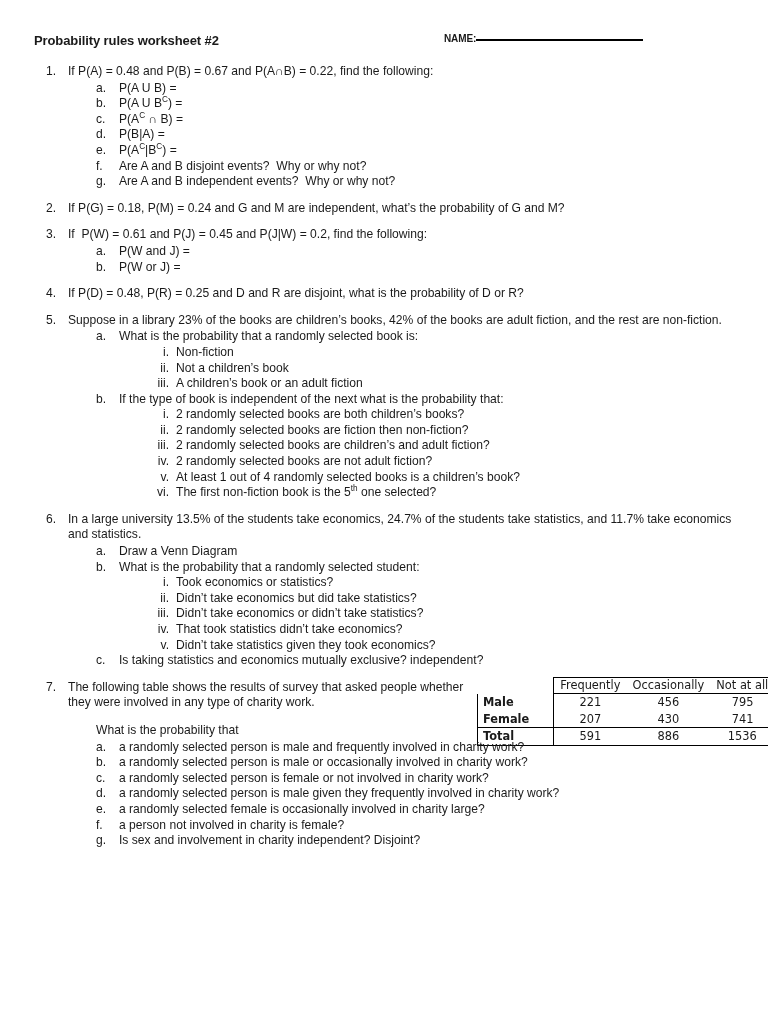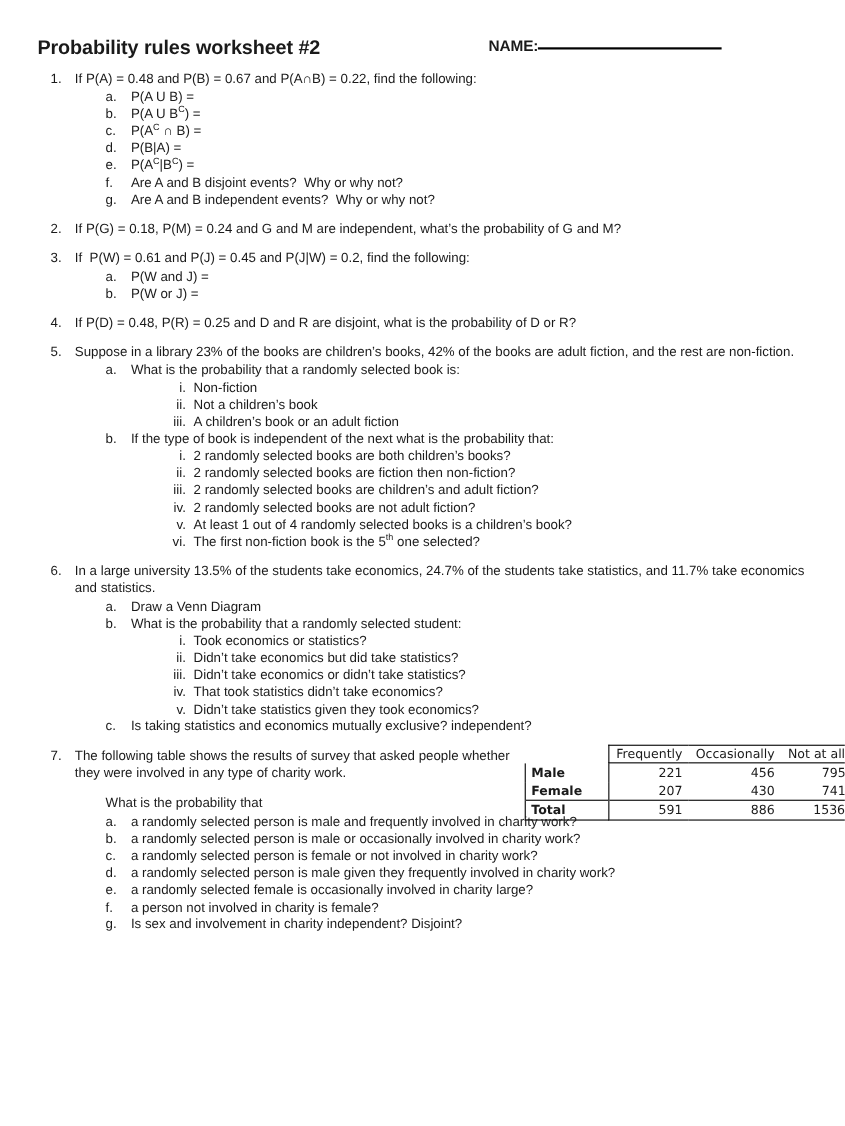--- a/index.html
+++ b/index.html
@@ -26,34 +26,34 @@
   
   .header {
     position: absolute;
     left: 34px;
     top: 33px;
     right: 30px;
     display: flex;
     align-items: baseline;
   }
   .doc-title {
-    font-size: 18px;
+    font-size: 13px;
     font-weight: bold;
     letter-spacing: -0.1px;
     white-space: nowrap;
   }
   .name-block {
     position: absolute;
     left: 410px;
     top: 0;
     display: flex;
     align-items: baseline;
   }
   .name-label {
-    font-size: 14px;
+    font-size: 10px;
     font-weight: bold;
     letter-spacing: -0.1px;
   }
   .name-rule {
     display: inline-block;
     width: 167px;
     border-bottom: 2.2px solid #000;
     margin-left: 0px;
     position: relative;
     top: -1px;
@@ -182,21 +182,21 @@
   }
   .survey-table .rowlabel {
     font-weight: bold;
     text-align: left;
     border-left: 1.3px solid #000;
     border-right: 1.3px solid #000;
     padding-left: 5px;
     padding-right: 24px;
   }
   .survey-table .num {
-    text-align: right;
+    text-align: center;
     min-width: 52px;
   }
   .survey-table .num.total-col {
     border-left: 1.3px solid #000;
     border-right: 1.3px solid #000;
     min-width: 40px;
   }
   .survey-table tr.total-row td {
     border-top: 1.3px solid #000;
     border-bottom: 1.3px solid #000;

